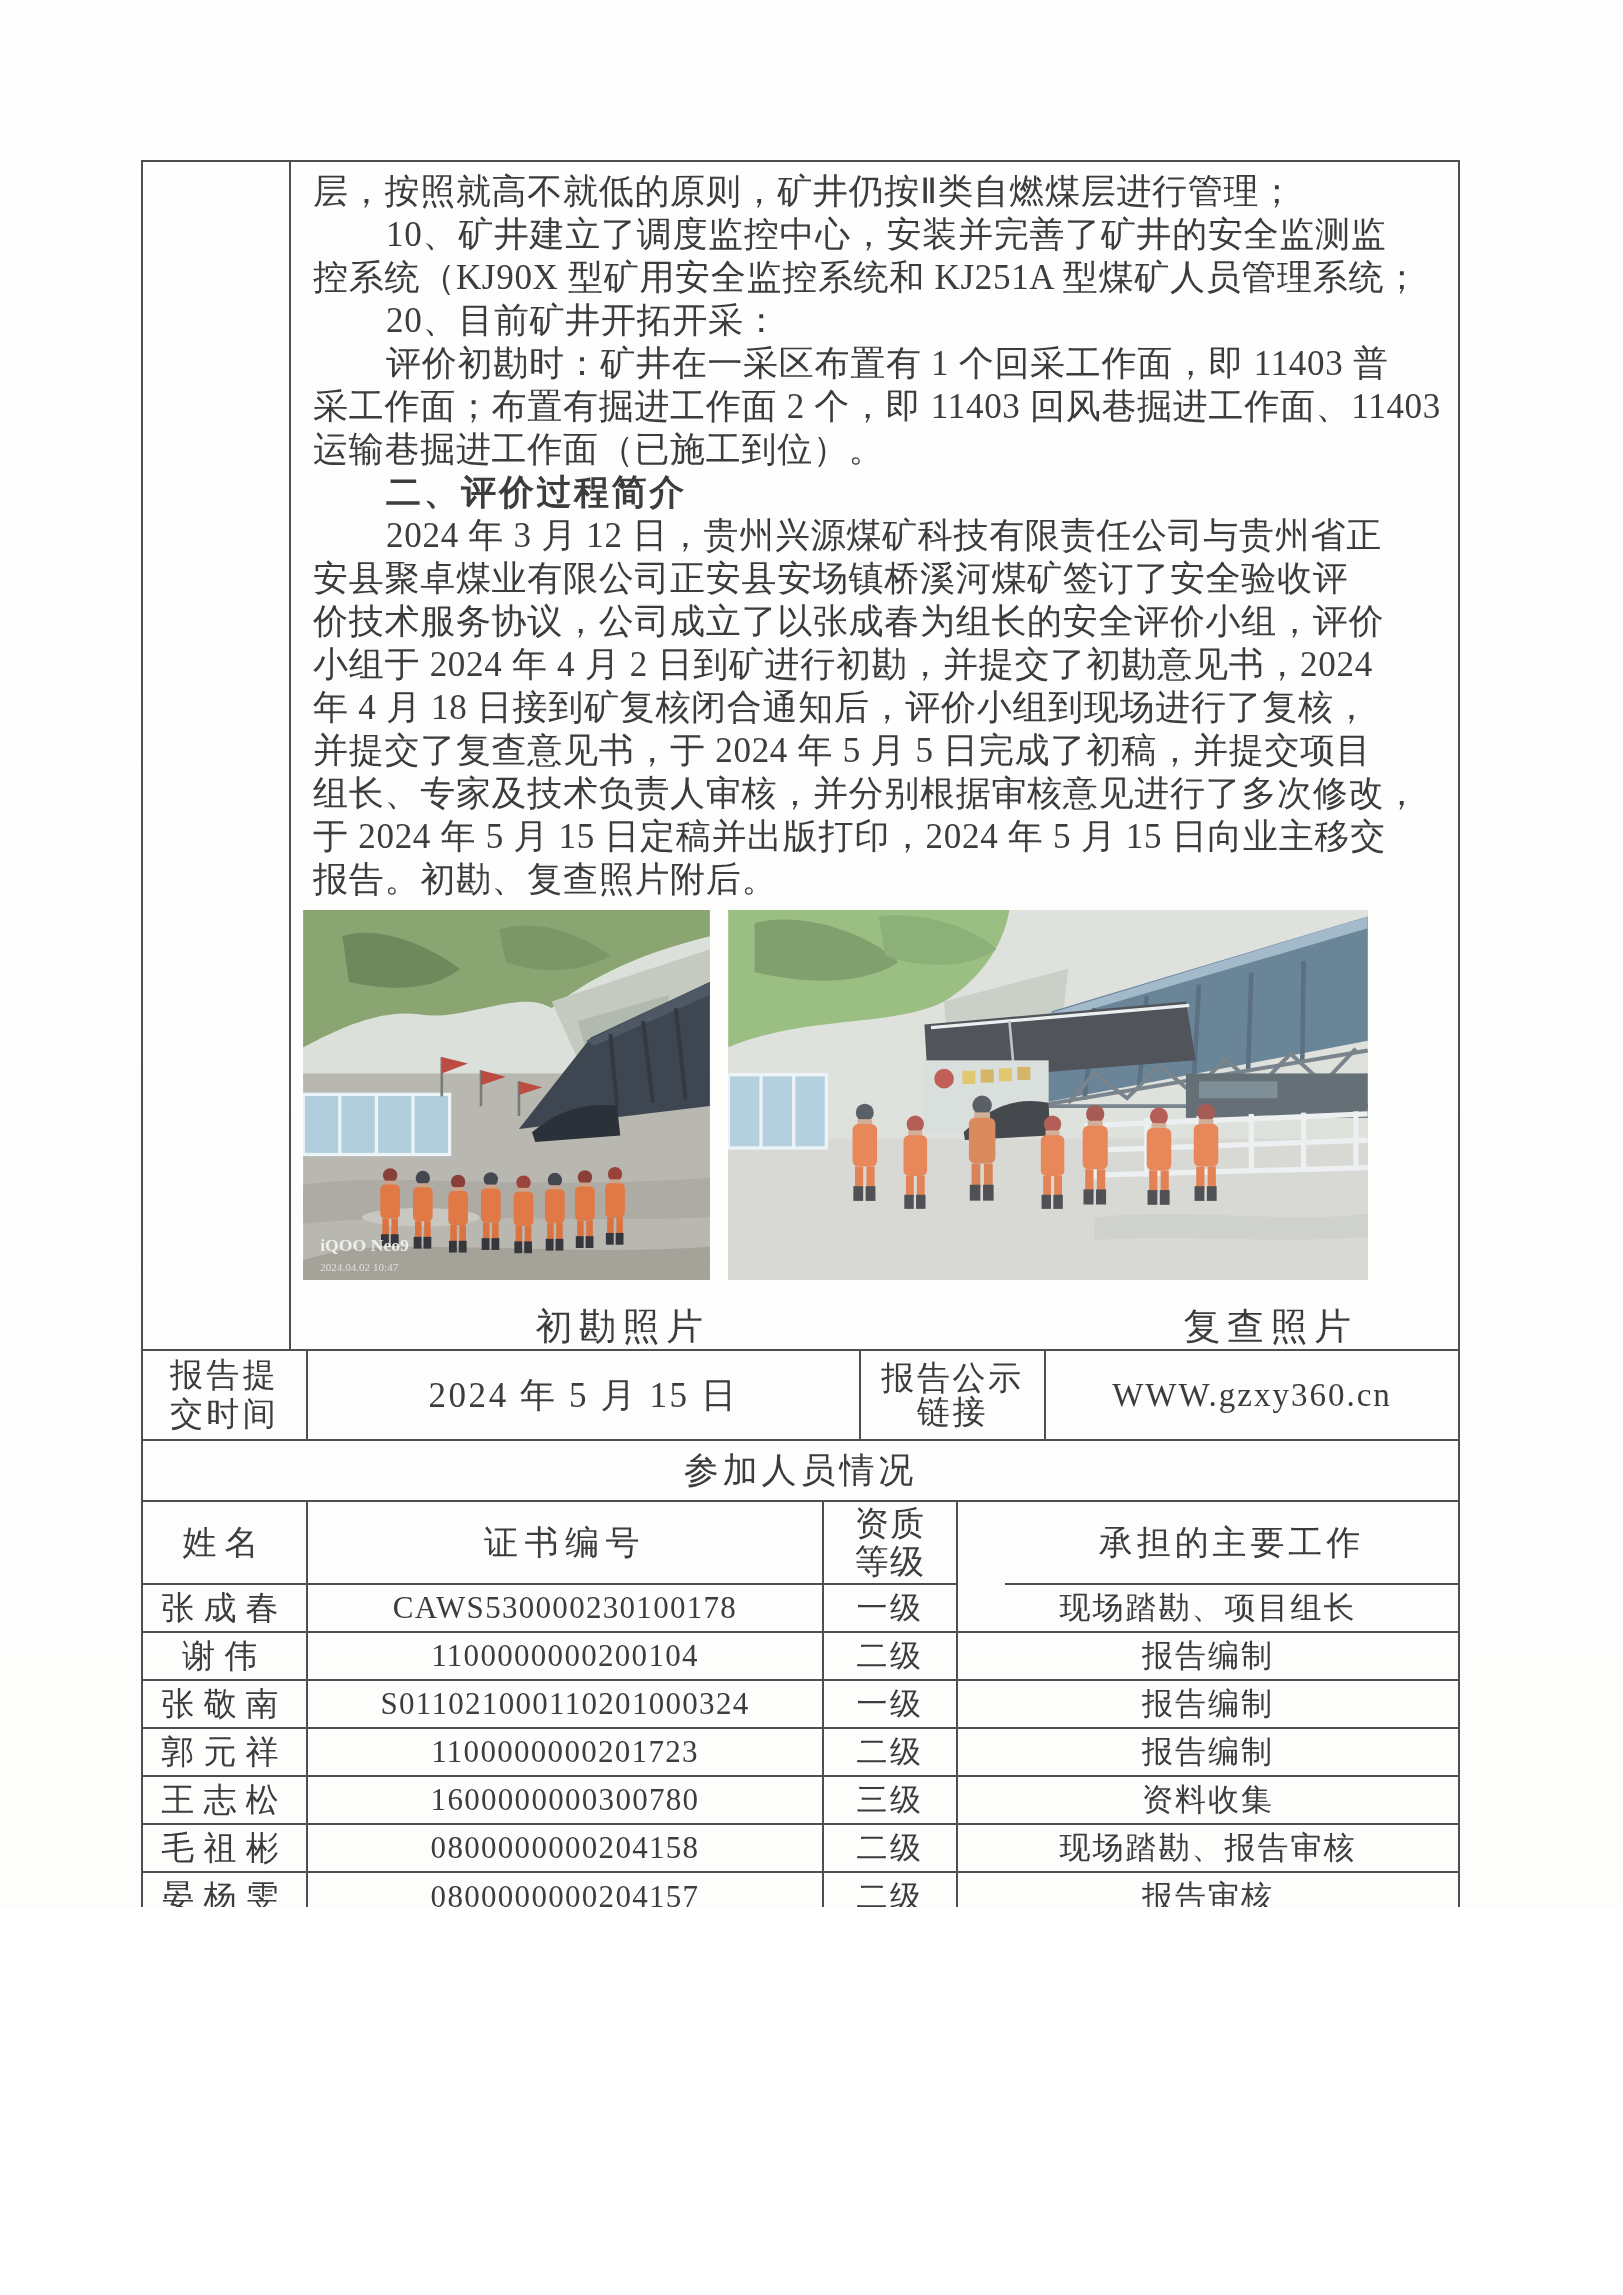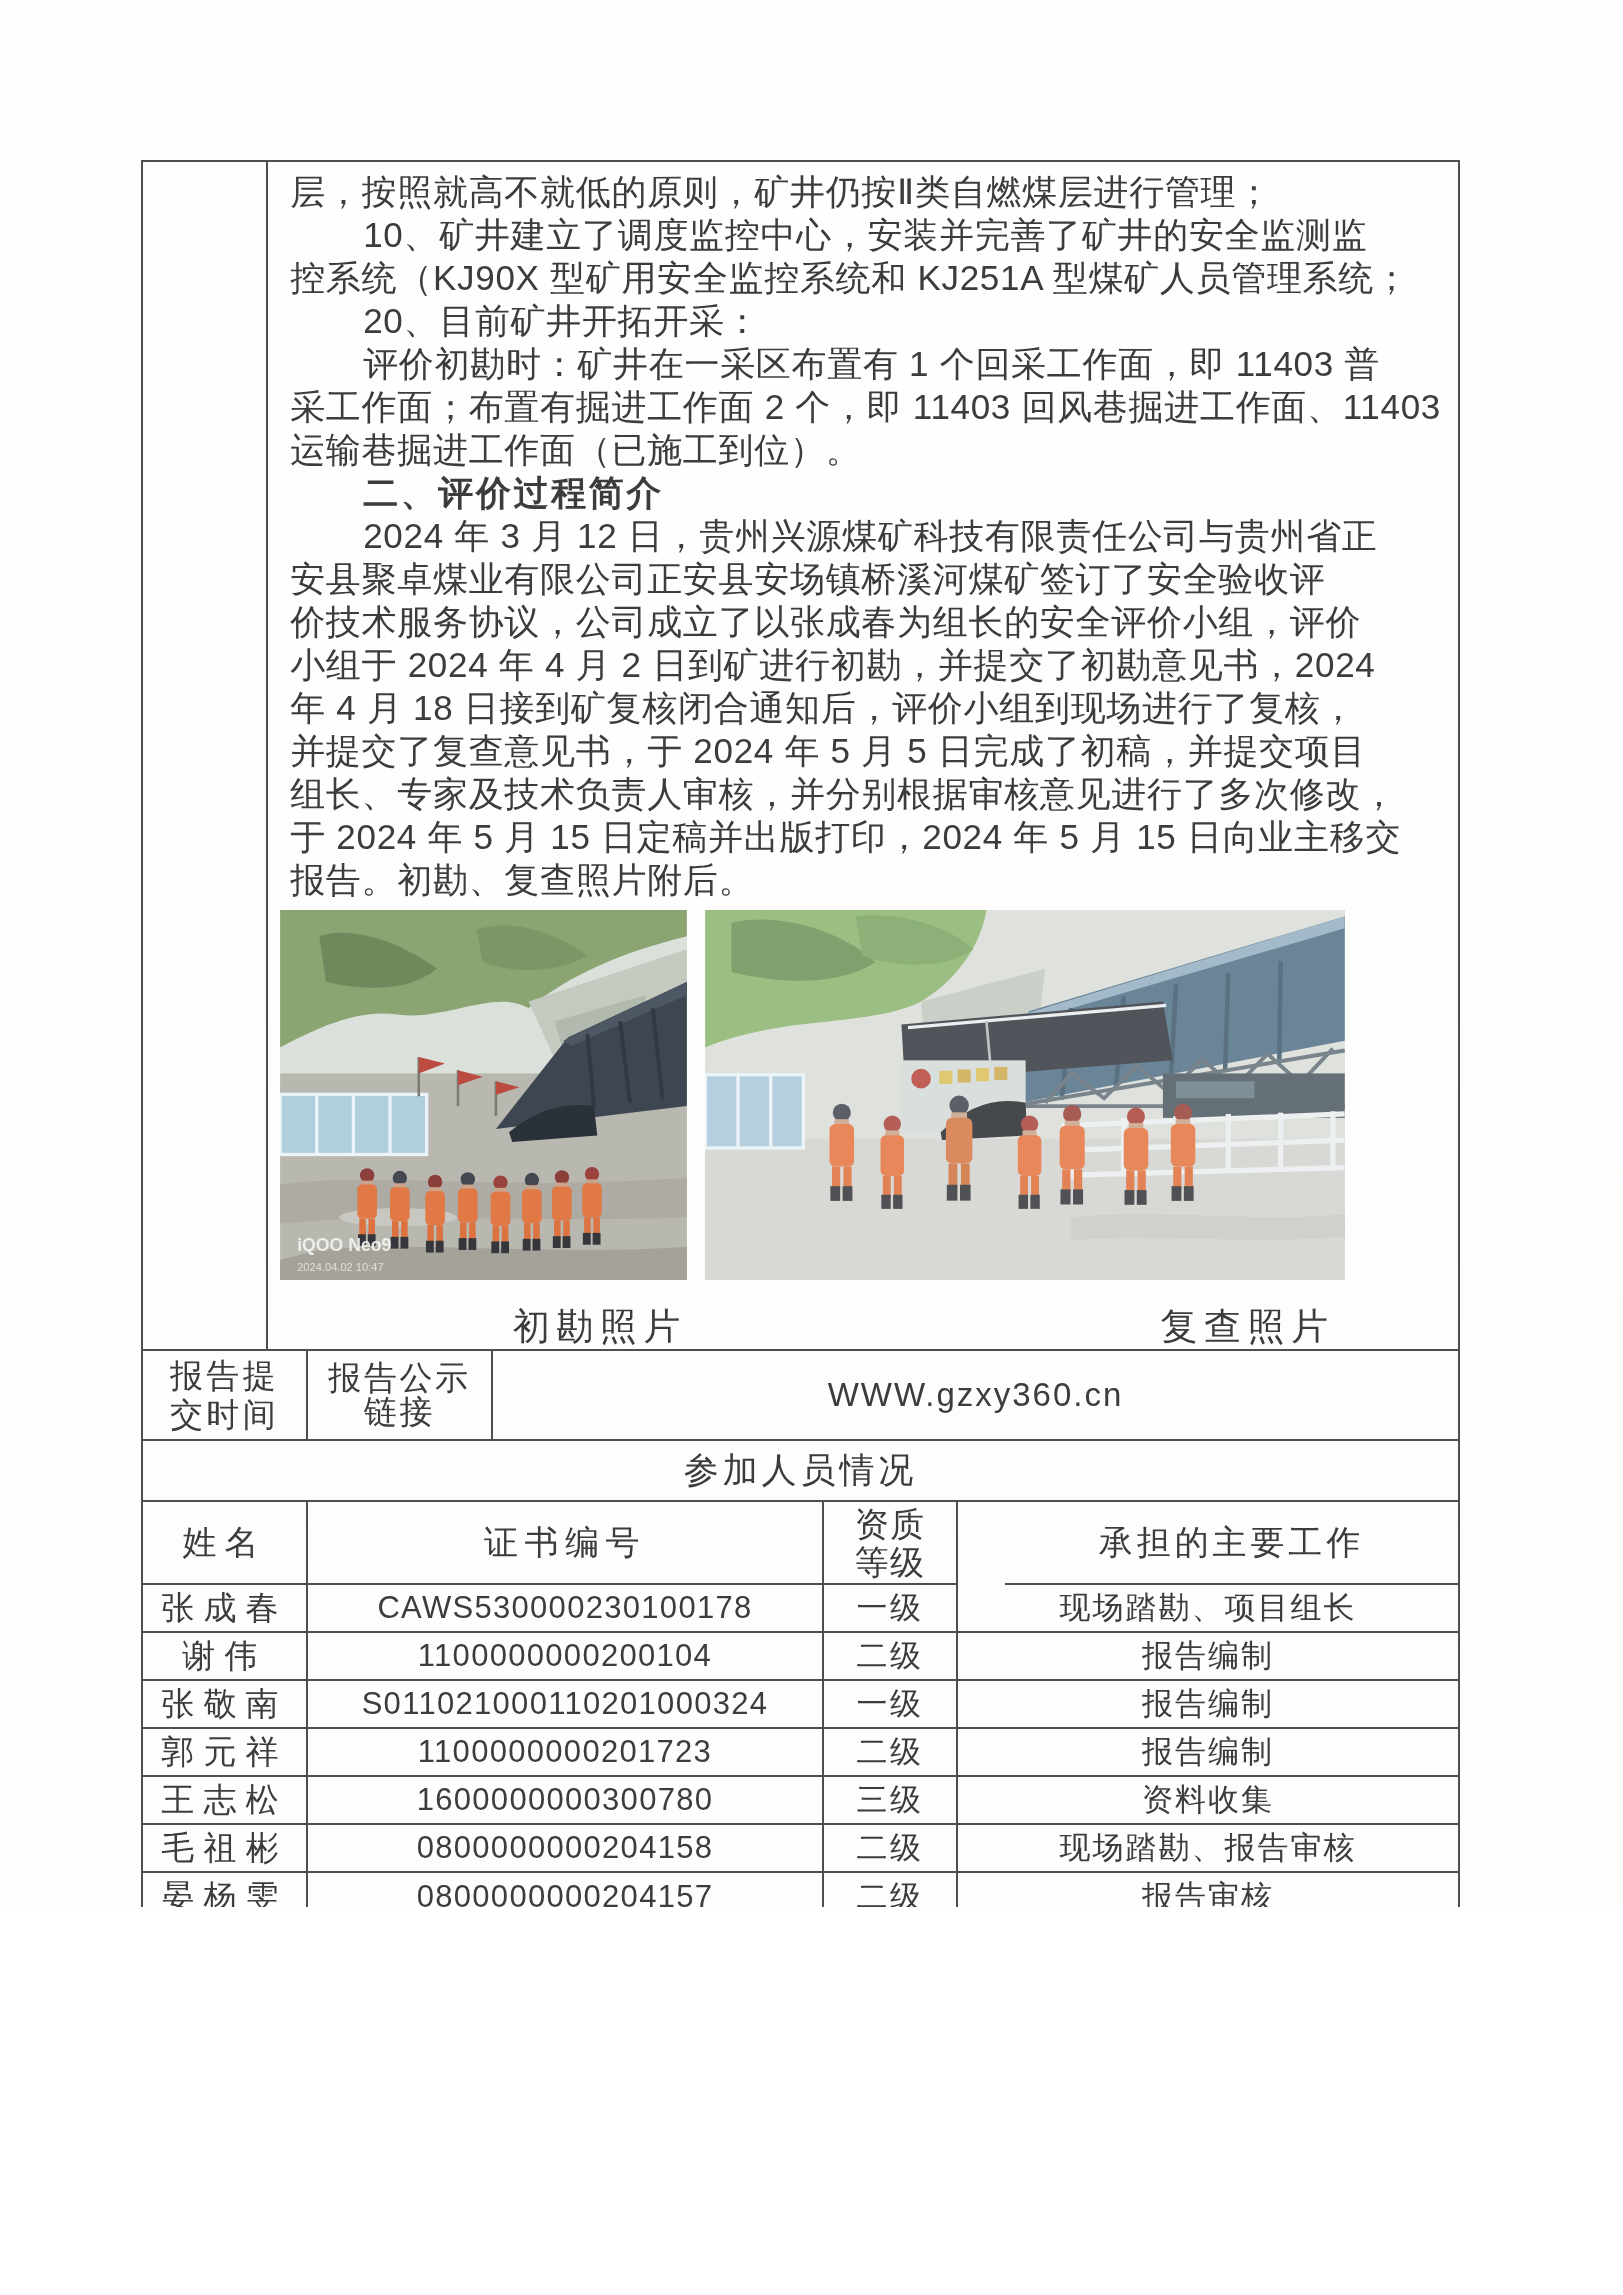--- a/index.html
+++ b/index.html
@@ -1,20 +1,20 @@
 <!DOCTYPE html>
 <html style="font-size:10.5px"><head>
 <meta charset="utf-8">
 <style>
   * { margin:0; padding:0; box-sizing:border-box; }
   html,body { background:#ffffff; }
   .page {
     position:relative; width:1623px; height:1907px;
     background:linear-gradient(180deg,#fefefe 0%,#fdfdfc 100%);
-    font-family:Liberation Sans, sans-serif;
+    font-family:Liberation Serif, serif;
     color:#3c3c3c; overflow:hidden;
   }
   .doc-table {
     position:absolute; left:141px; top:160px; width:1319px;
     border:2.6px solid #4e4e4e;
   }
   .row { display:flex; border-bottom:2px solid #4e4e4e; }
   .row:last-child { border-bottom:none; }
 
   
@@ -333,20 +333,21 @@
 
         <div class="captions">
           <div class="caption caption-left">初勘照片</div>
           <div class="caption caption-right">复查照片</div>
         </div>
       </div>
     </div>
 
     <div class="row row-report">
       <div class="rcell rcell-b r-label1">报告提交时间</div>
+      <div class="rcell rcell-b r-value1">2024 年 5 月 15 日</div>
       <div class="rcell rcell-b r-label2">报告公示链接</div>
       <div class="rcell r-value2">WWW.gzxy360.cn</div>
     </div>
 
     <div class="row row-section">参加人员情况</div>
 
     <div class="ptable">
       <div class="pcell ph cb h-name">姓名</div>
       <div class="pcell ph cb h-cert">证书编号</div>
       <div class="pcell ph cb h-level">资质等级</div>

